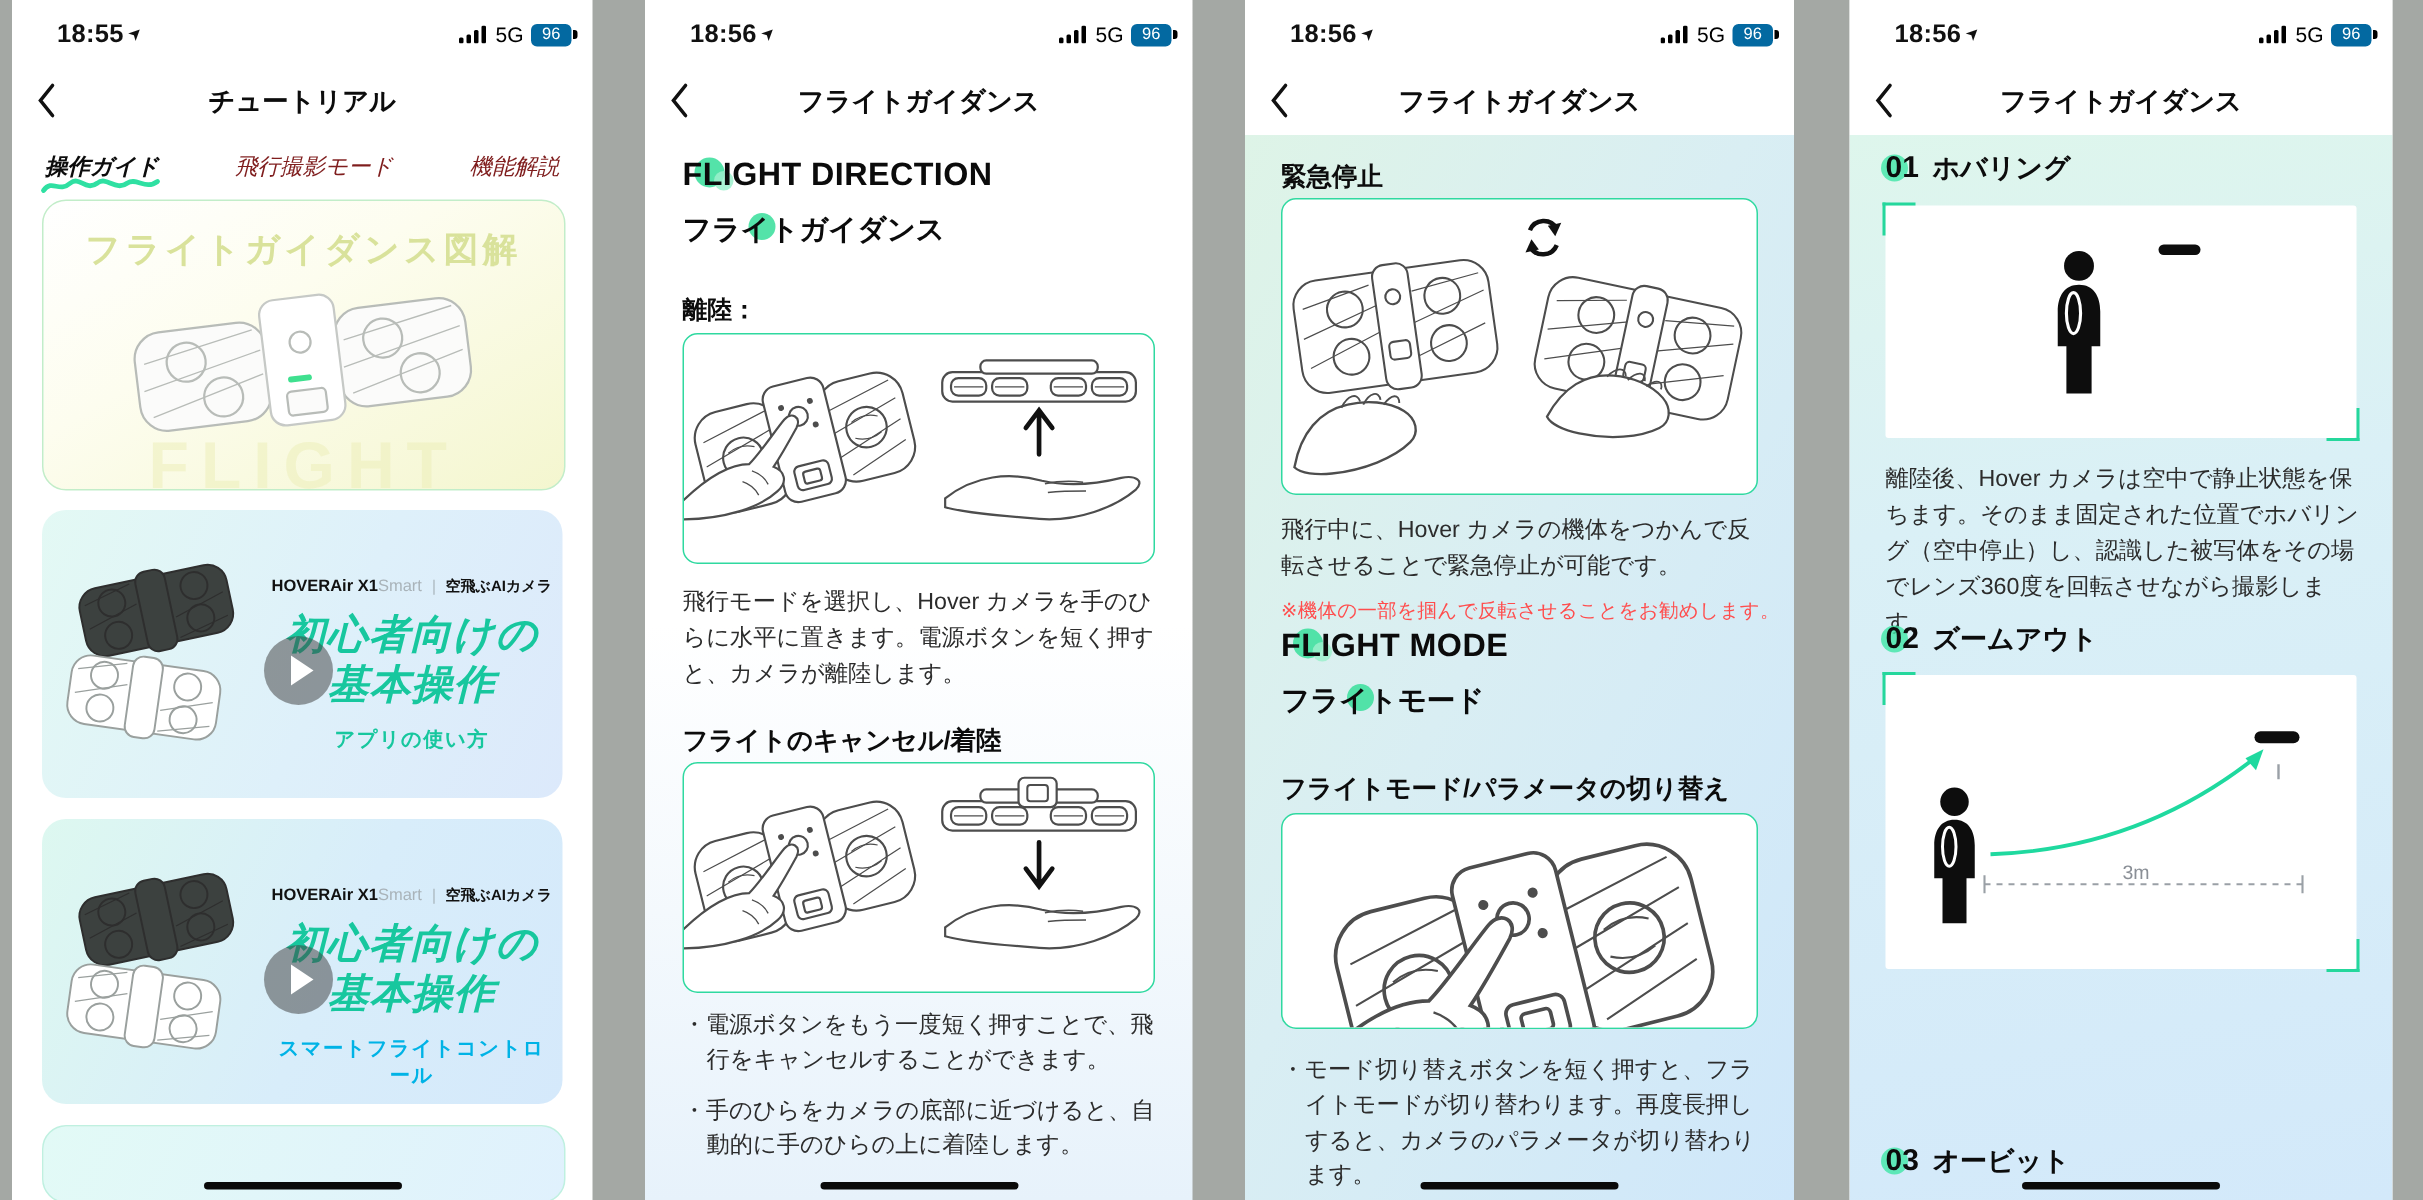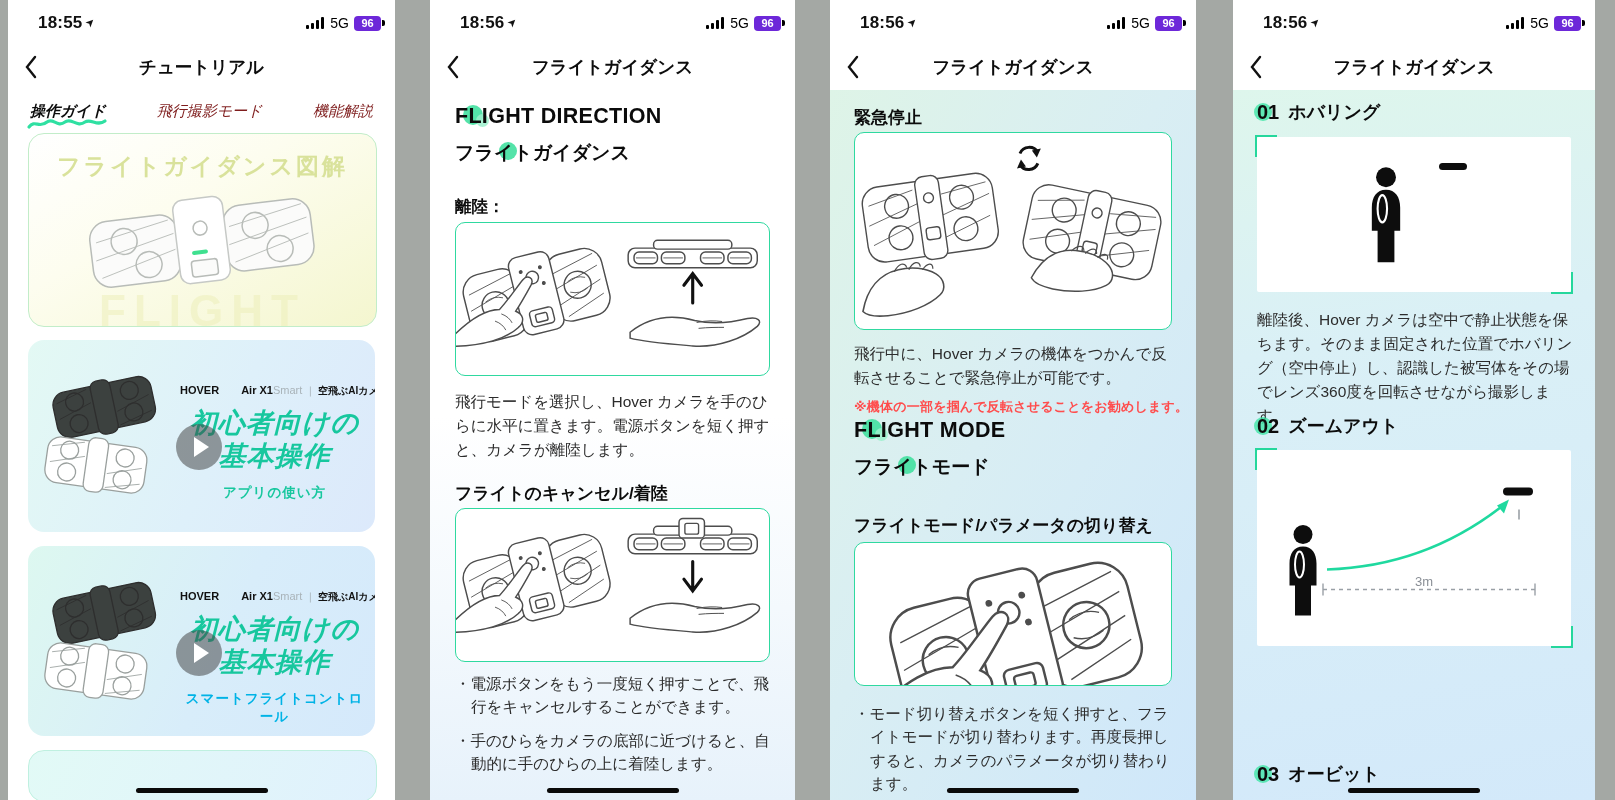--- a/index.html
+++ b/index.html
@@ -10,22 +10,22 @@
   #p2{left:430px;width:365px;background:linear-gradient(180deg,#ffffff 52%,#f4f9fd 76%,#e7f2fb 100%);}
   #p3{left:830px;width:366px;}
   #p4{left:1233px;width:362px;}
 
   
   .statusbar{position:absolute;top:0;left:0;right:0;height:44px;z-index:5;}
   .time{position:absolute;left:30px;top:13px;font-size:17px;font-weight:700;letter-spacing:.2px;}
   .locarrow{display:inline-block;transform:rotate(-45deg) translate(2px,-1px);font-size:11px;margin-left:3px;}
   .stright{position:absolute;right:14px;top:15px;display:flex;align-items:center;gap:5px;}
   .net{font-size:14px;font-weight:500;color:#000;}
-  .batt{position:relative;width:27px;height:15px;background:#6d28d9;border-radius:4px;color:#fff;
-        font-size:11px;font-weight:700;text-align:center;line-height:15px;}
+  .batt{position:relative;width:27px;height:15px;background:#0369a1;border-radius:4px;color:#fff;
+        font-size:11px;font-weight:400;text-align:center;line-height:15px;}
   .batt::after{content:"";position:absolute;right:-3.5px;top:4.5px;width:2.5px;height:6px;background:#000;
         border-radius:0 2px 2px 0;}
 
   
   .navbar{position:absolute;top:44px;left:0;right:0;height:46px;z-index:5;}
   .back{position:absolute;left:16px;top:11px;width:14px;height:24px;cursor:pointer;}
   .navtitle{text-align:center;font-size:17.5px;font-weight:700;line-height:46px;color:#0c0c0c;}
 
   .homebar{position:absolute;bottom:7px;left:50%;transform:translateX(-50%);width:132px;height:5px;
            background:#0a0a0a;border-radius:3px;z-index:50;}
@@ -45,21 +45,21 @@
   .watermark{position:absolute;bottom:-10px;width:100%;text-align:center;font-size:44px;font-weight:800;
              color:rgba(236,238,186,.55);letter-spacing:8px;}
   .card2{top:340px;height:192px;background:linear-gradient(115deg,#e3f9f4 0%,#def0fa 55%,#dce9fb 100%);}
   .card3{top:546px;height:190px;background:linear-gradient(115deg,#ddf8f0 0%,#d8edfa 55%,#d5e9fb 100%);}
   .card4{top:750px;height:50px;border:1px solid #bff0e0;
          background:linear-gradient(115deg,#e2faf6 0%,#e0f1fd 100%);}
   .dronepair{position:absolute;left:12px;top:28px;width:138px;height:138px;}
   .cardright{position:absolute;left:152px;top:0;right:6px;text-align:center;}
   .brandline{margin-top:44px;font-size:11px;color:#111;white-space:nowrap;}
   .brandline .b1{font-weight:800;}
-  .brandline .b2{font-weight:700;padding-left:22px;}
+  .brandline .b2{font-weight:700;}
   .brandline .b3{font-weight:400;color:#a9b3b9;}
   .brandline .sep{color:#9aa3a9;margin:0 3px;font-size:10px;}
   .brandline .tag{font-weight:700;font-size:10px;}
   .bigtitle{margin-top:9px;font-size:27px;line-height:1.22;font-weight:800;font-style:italic;
             color:#17c79e;letter-spacing:1px;}
   .cardsub{margin-top:11px;font-size:13.5px;font-weight:700;color:#17c79e;letter-spacing:1px;}
   .card3 .cardsub{color:#00b3e6;}
   .playbtn{position:absolute;left:148px;top:84px;width:46px;height:46px;border-radius:50%;
            background:rgba(66,66,66,.52);cursor:pointer;}
   .playbtn::after{content:"";position:absolute;left:18px;top:13px;border-left:15px solid #fff;
@@ -78,21 +78,21 @@
           background:#fff;overflow:hidden;}
   .body{position:absolute;font-size:15.5px;color:#2c2c2c;line-height:1.55;}
   .bullets{position:absolute;}
   .bullet{font-size:15.5px;line-height:1.5;color:#2c2c2c;padding-left:16px;text-indent:-16px;margin-bottom:10px;}
 
   
   .content3{position:absolute;top:90px;left:0;right:0;bottom:0;
             background:linear-gradient(118deg,#def4e7 0%,#d9eef3 45%,#cfe7fa 100%);}
   .content4{position:absolute;top:90px;left:0;right:0;bottom:0;
             background:linear-gradient(170deg,#def6ec 0%,#daf0f6 35%,#d3e9fa 100%);}
-  .warning{position:absolute;font-size:13px;color:#ff4d4d;white-space:nowrap;letter-spacing:.2px;font-weight:bold;}
+  .warning{position:absolute;font-size:13px;color:#ff4d4d;white-space:nowrap;letter-spacing:.2px;}
 
   
   .secrow{position:absolute;display:flex;align-items:center;gap:9px;}
   .secnum{position:relative;font-size:20px;font-weight:800;color:#0c0c0c;}
   .secnum .dot.n{left:-3px;top:2px;width:18px;height:18px;background:#3ee6a6;opacity:.8;}
   .sectitle{font-size:18px;font-weight:700;color:#0c0c0c;}
   .frame{position:absolute;left:24px;right:24px;background:#fff;border-radius:2px;}
   .frame::before{content:"";position:absolute;left:-2px;top:-2px;width:20px;height:20px;
       border-left:2.5px solid #25d79c;border-top:2.5px solid #25d79c;}
   .frame::after{content:"";position:absolute;right:-2px;bottom:-2px;width:20px;height:20px;

